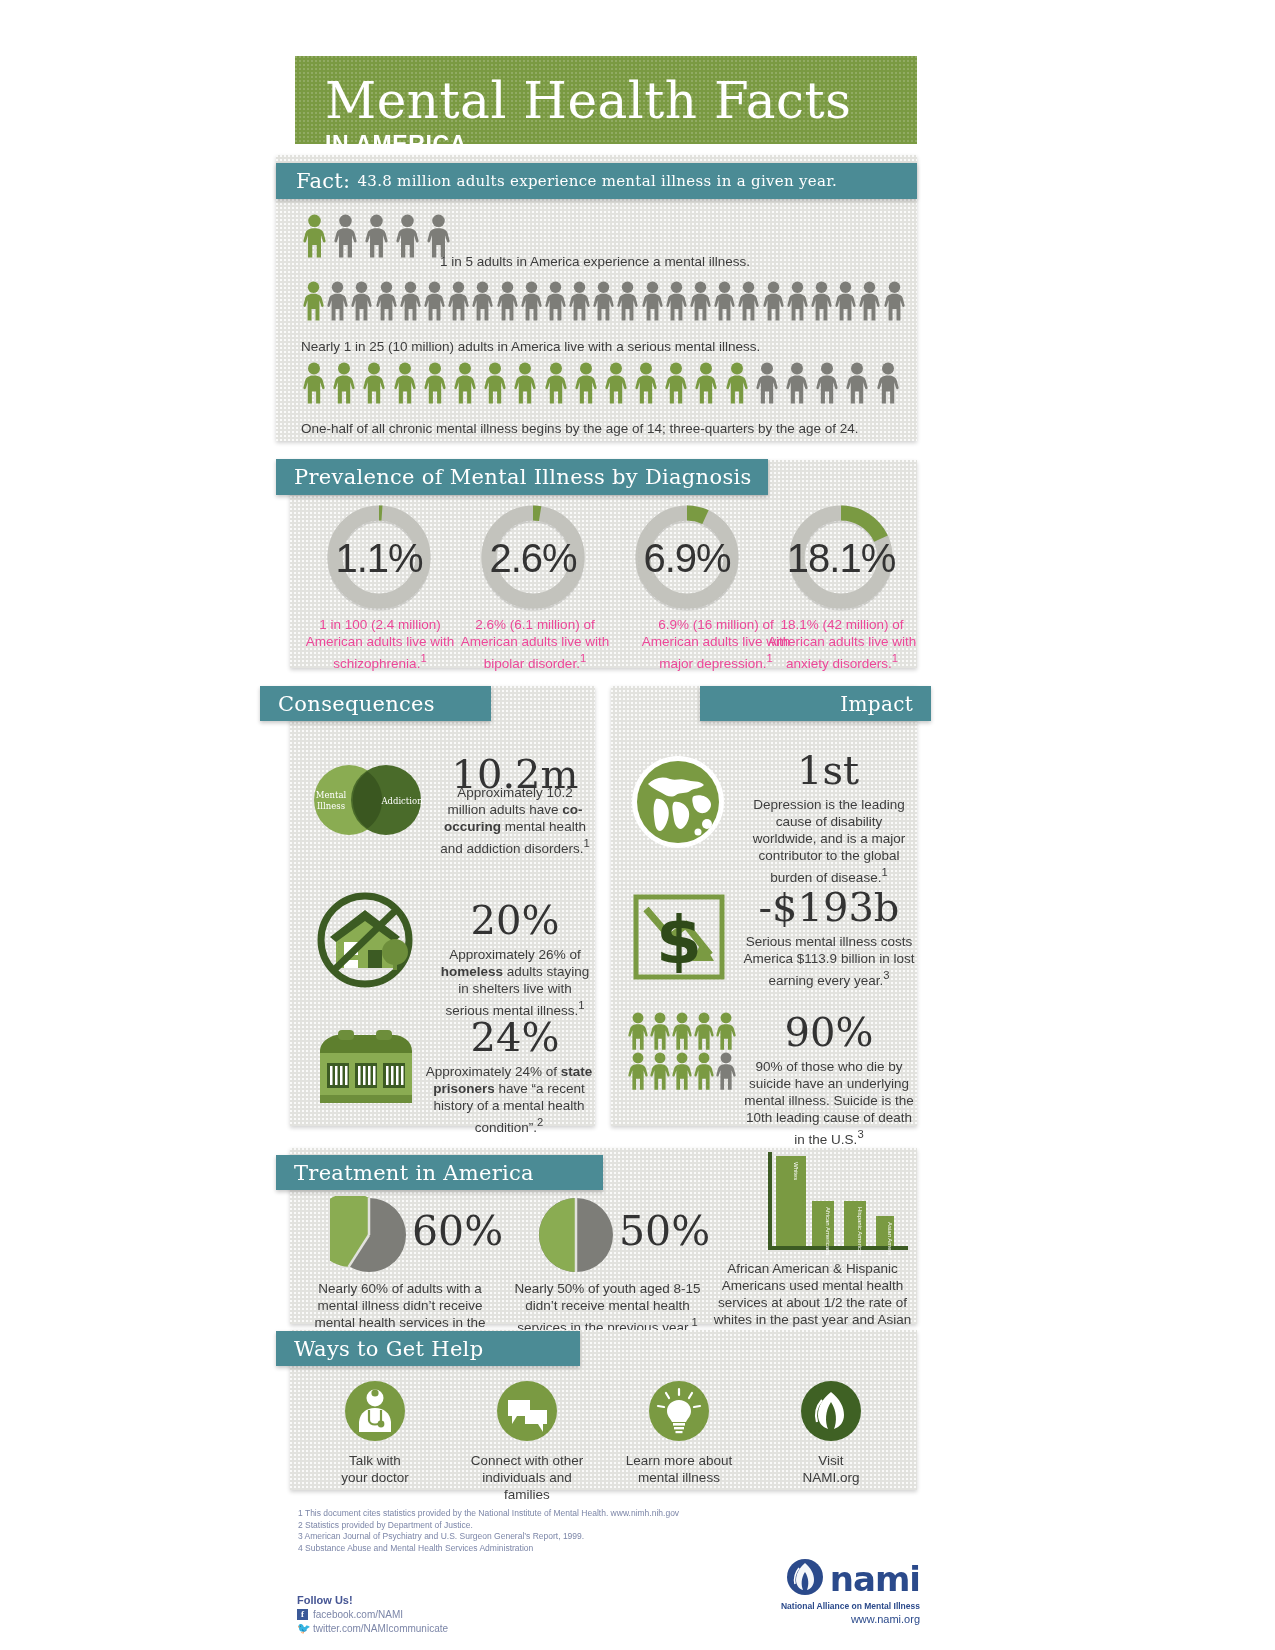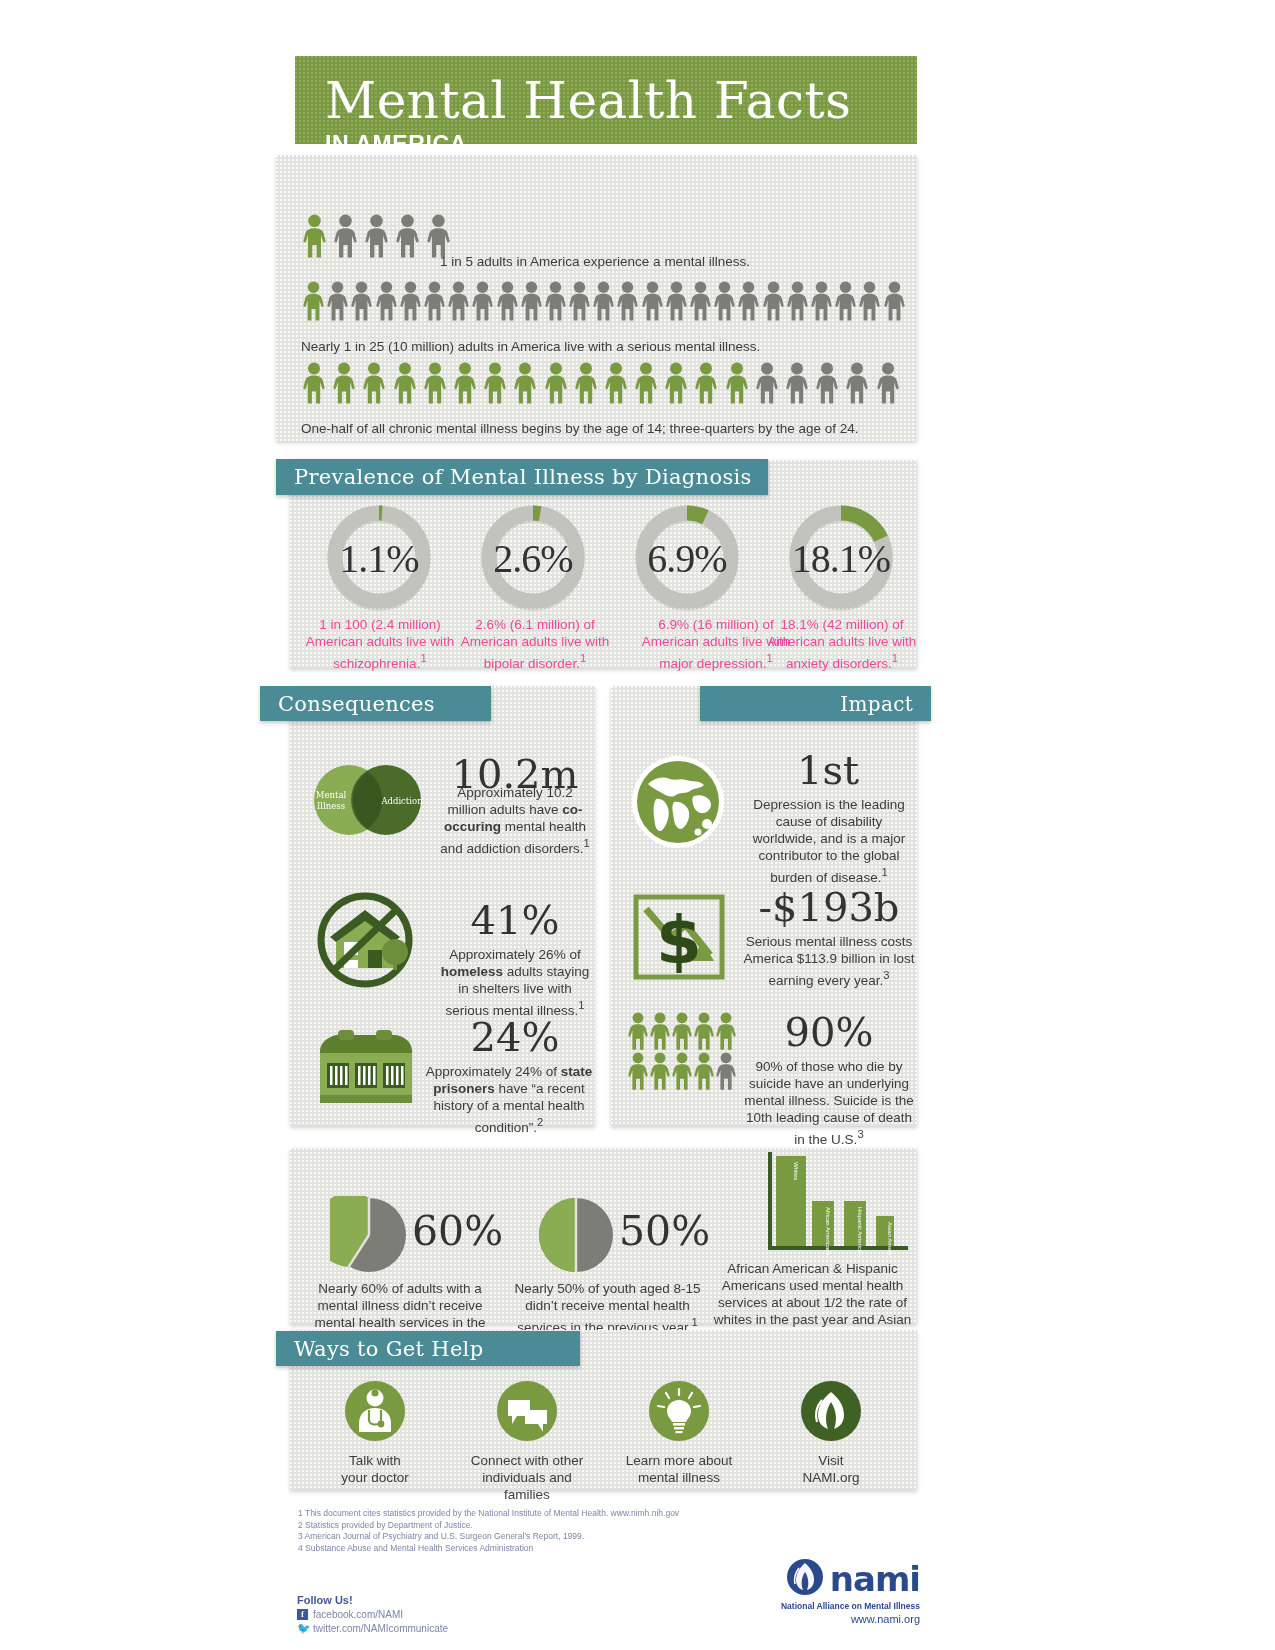--- a/index.html
+++ b/index.html
@@ -71,21 +71,21 @@
 
   
   .people-row { position: absolute; display: flex; align-items: flex-end; }
   .person { display: block; }
 
   
   .donutwrap { position: absolute; text-align: center; }
   .donutnum {
     position: absolute; left: 0; right: 0; top: 50%;
     transform: translateY(-52%);
-    font-family: Liberation Serif, serif;
+    font-family: Liberation Sans, sans-serif;
     font-size: 40px; color: #333; letter-spacing: -1px;
   }
 
   .small-note { color: #ec4899; font-size: 13.5px; line-height: 17px; text-align: center; }
 
   .footnotes { position: absolute; color: #7c86a8; font-size: 8.5px; line-height: 11.5px; }
   .follow { position: absolute; color: #455593; }
   .follow .fh { font-weight: bold; font-size: 11px; margin-bottom: 3px; }
   .follow .fl { font-size: 10px; display: flex; align-items: center; gap: 5px; margin-bottom: 3px; color: #7c86a8; }
 
@@ -99,20 +99,24 @@
 
 <div class="page">
 
   <div class="green-title" style="left:295px; top:56px; width:622px; height:88px;">
     <div class="t1">Mental Health Facts</div>
     <div class="t2">IN AMERICA</div>
   </div>
 
   <div class="panel shadow" style="left:276px; top:155px; width:641px; height:286px;"></div>
 
+  <div class="teal-bar" style="left:276px; top:163px; width:641px; height:36px; padding-left:20px;">
+    <span class="htext" style="font-size:21px;">Fact:</span>
+    <span class="htext" style="font-size:15px; margin-left:7px;">43.8 million adults experience mental illness in a given year.</span>
+  </div>
 
   <div class="people-row" id="row1" style="left:303px; top:214px;">
       <span style="margin-right:8px">
         <svg class="person" width="23" height="44" viewBox="0 0 22 42">
           <circle cx="11" cy="6.5" r="6" fill="#7a9a42"></circle>
           <path d="M11,13.5 C6.5,13.5 3.2,15 2.2,18.5 L0.4,25.5 C0.1,27.3 2.4,27.9 2.9,26.2 L4.8,20.3 L4.8,41.6 L8.9,41.6 L8.9,29.5 L13.1,29.5 L13.1,41.6 L17.2,41.6 L17.2,20.3 L19.1,26.2 C19.6,27.9 21.9,27.3 21.6,25.5 L19.8,18.5 C18.8,15 15.5,13.5 11,13.5 Z" fill="#7a9a42"></path>
         </svg>
       </span>
       <span style="margin-right:8px">
         <svg class="person" width="23" height="44" viewBox="0 0 22 42">
@@ -479,21 +483,21 @@
         <path d="M26,45 L55,24 L84,45 L84,78 L26,78 Z" fill="#8aac52"></path>
         <path d="M20,47 L55,20 L90,47 L84,52 L55,31 L26,52 Z" fill="#3c5b23"></path>
         <rect x="34" y="52" width="14" height="13" fill="#ffffff"></rect>
         <rect x="34" y="70" width="14" height="8" fill="#ffffff"></rect>
         <rect x="58" y="60" width="14" height="18" fill="#3c5b23"></rect>
         <circle cx="85" cy="62" r="13" fill="#6d8e3b"></circle>
         <rect x="83" y="66" width="4" height="14" fill="#6d8e3b"></rect>
         <line x1="24" y1="80" x2="86" y2="20" stroke="#3c5b23" stroke-width="7"></line>
       </svg>
     </div>
-    <div class="bignum" style="position:absolute; left:143px; top:8px; width:152px; text-align:center; font-size:40px; line-height:44px;">41%</div>
+    <div class="bignum" style="position:absolute; left:143px; top:8px; width:152px; text-align:center; font-size:40px; line-height:44px;">20%</div>
     <div class="cap cap-c" style="position:absolute; left:140px; top:56px; width:158px;">
       <span>Approximately 26% of </span><b>homeless</b><span> adults staying in shelters live with serious mental illness.</span><sup>1</sup>
     </div>
   </div>
 
   <div style="position:absolute; left:296px; top:1015px; width:295px;">
     <div style="position:absolute; left:18px; top:10px;">
       <svg width="104" height="78" viewBox="0 0 104 78">
         <path d="M6,26 C6,16 18,10 24,10 L80,10 C88,10 98,16 98,26 L98,30 L6,30 Z" fill="#5e7f2e"></path>
         <rect x="6" y="28" width="92" height="50" fill="#8aac52"></rect>
@@ -613,20 +617,23 @@
           </svg>
         </div>
       </div>
     <div class="bignum" style="position:absolute; left:125px; top:0px; width:172px; text-align:center; font-size:40px; line-height:44px;">90%</div>
     <div class="cap cap-c" style="position:absolute; left:125px; top:48px; width:172px;">
       <span>90% of those who die by suicide have an underlying mental illness. Suicide is the 10th leading cause of death in the U.S.</span><sup>3</sup>
     </div>
   </div>
 
   <div class="panel shadow" style="left:290px; top:1148px; width:627px; height:176px;"></div>
+  <div class="teal-bar" style="left:276px; top:1155px; width:327px; height:35px; padding-left:18px;">
+    <span class="htext" style="font-size:21px;">Treatment in America</span>
+  </div>
 
   <div style="position:absolute; left:300px; top:1196px; width:200px;">
     <div style="position:absolute; left:30px; top:0;">
       <svg width="78" height="78" viewBox="0 0 78 78">
         <circle cx="39" cy="39" r="37" fill="#7d7d78"></circle>
         <path id="p60" d="M39,39 L39,2 A37,37 0 1 0 18.6,70.8 Z" fill="#8aac52"></path>
         <path d="M39,39 L39,2" stroke="#e2e2de" stroke-width="2.5" fill="none"></path>
         <path d="M39,39 L18.6,70.8" stroke="#e2e2de" stroke-width="2.5" fill="none"></path>
       </svg>
     </div>

